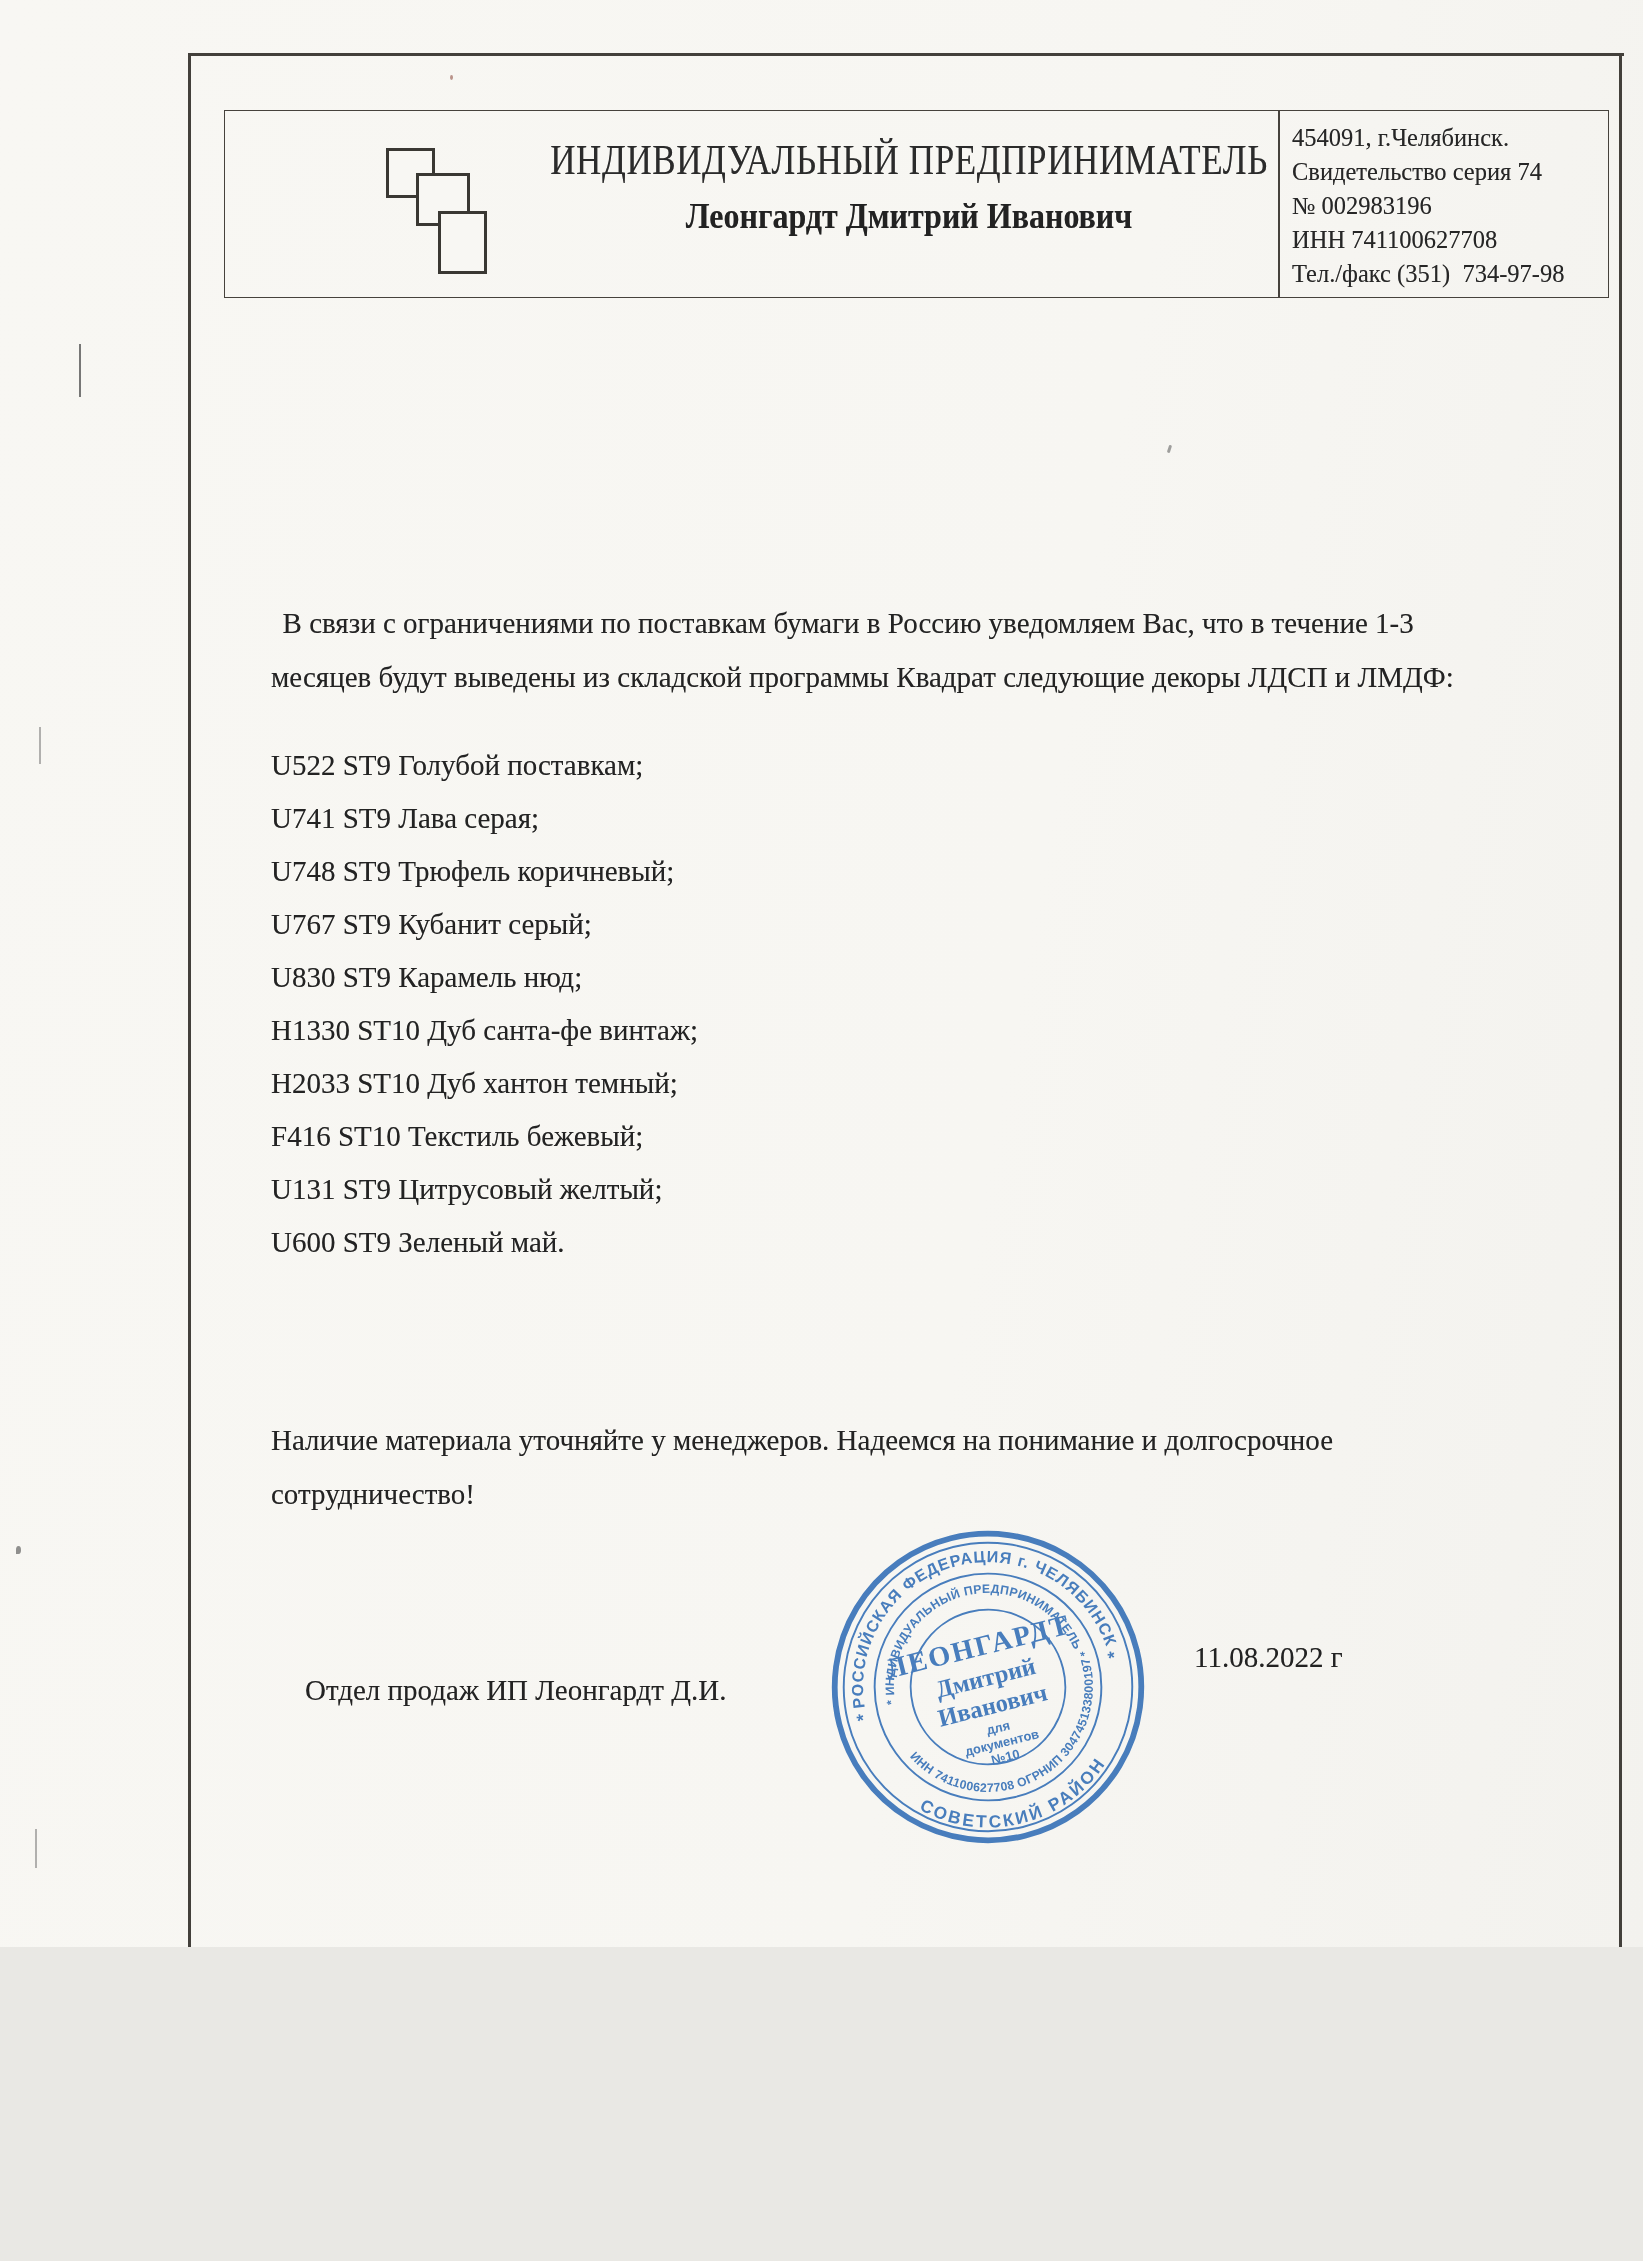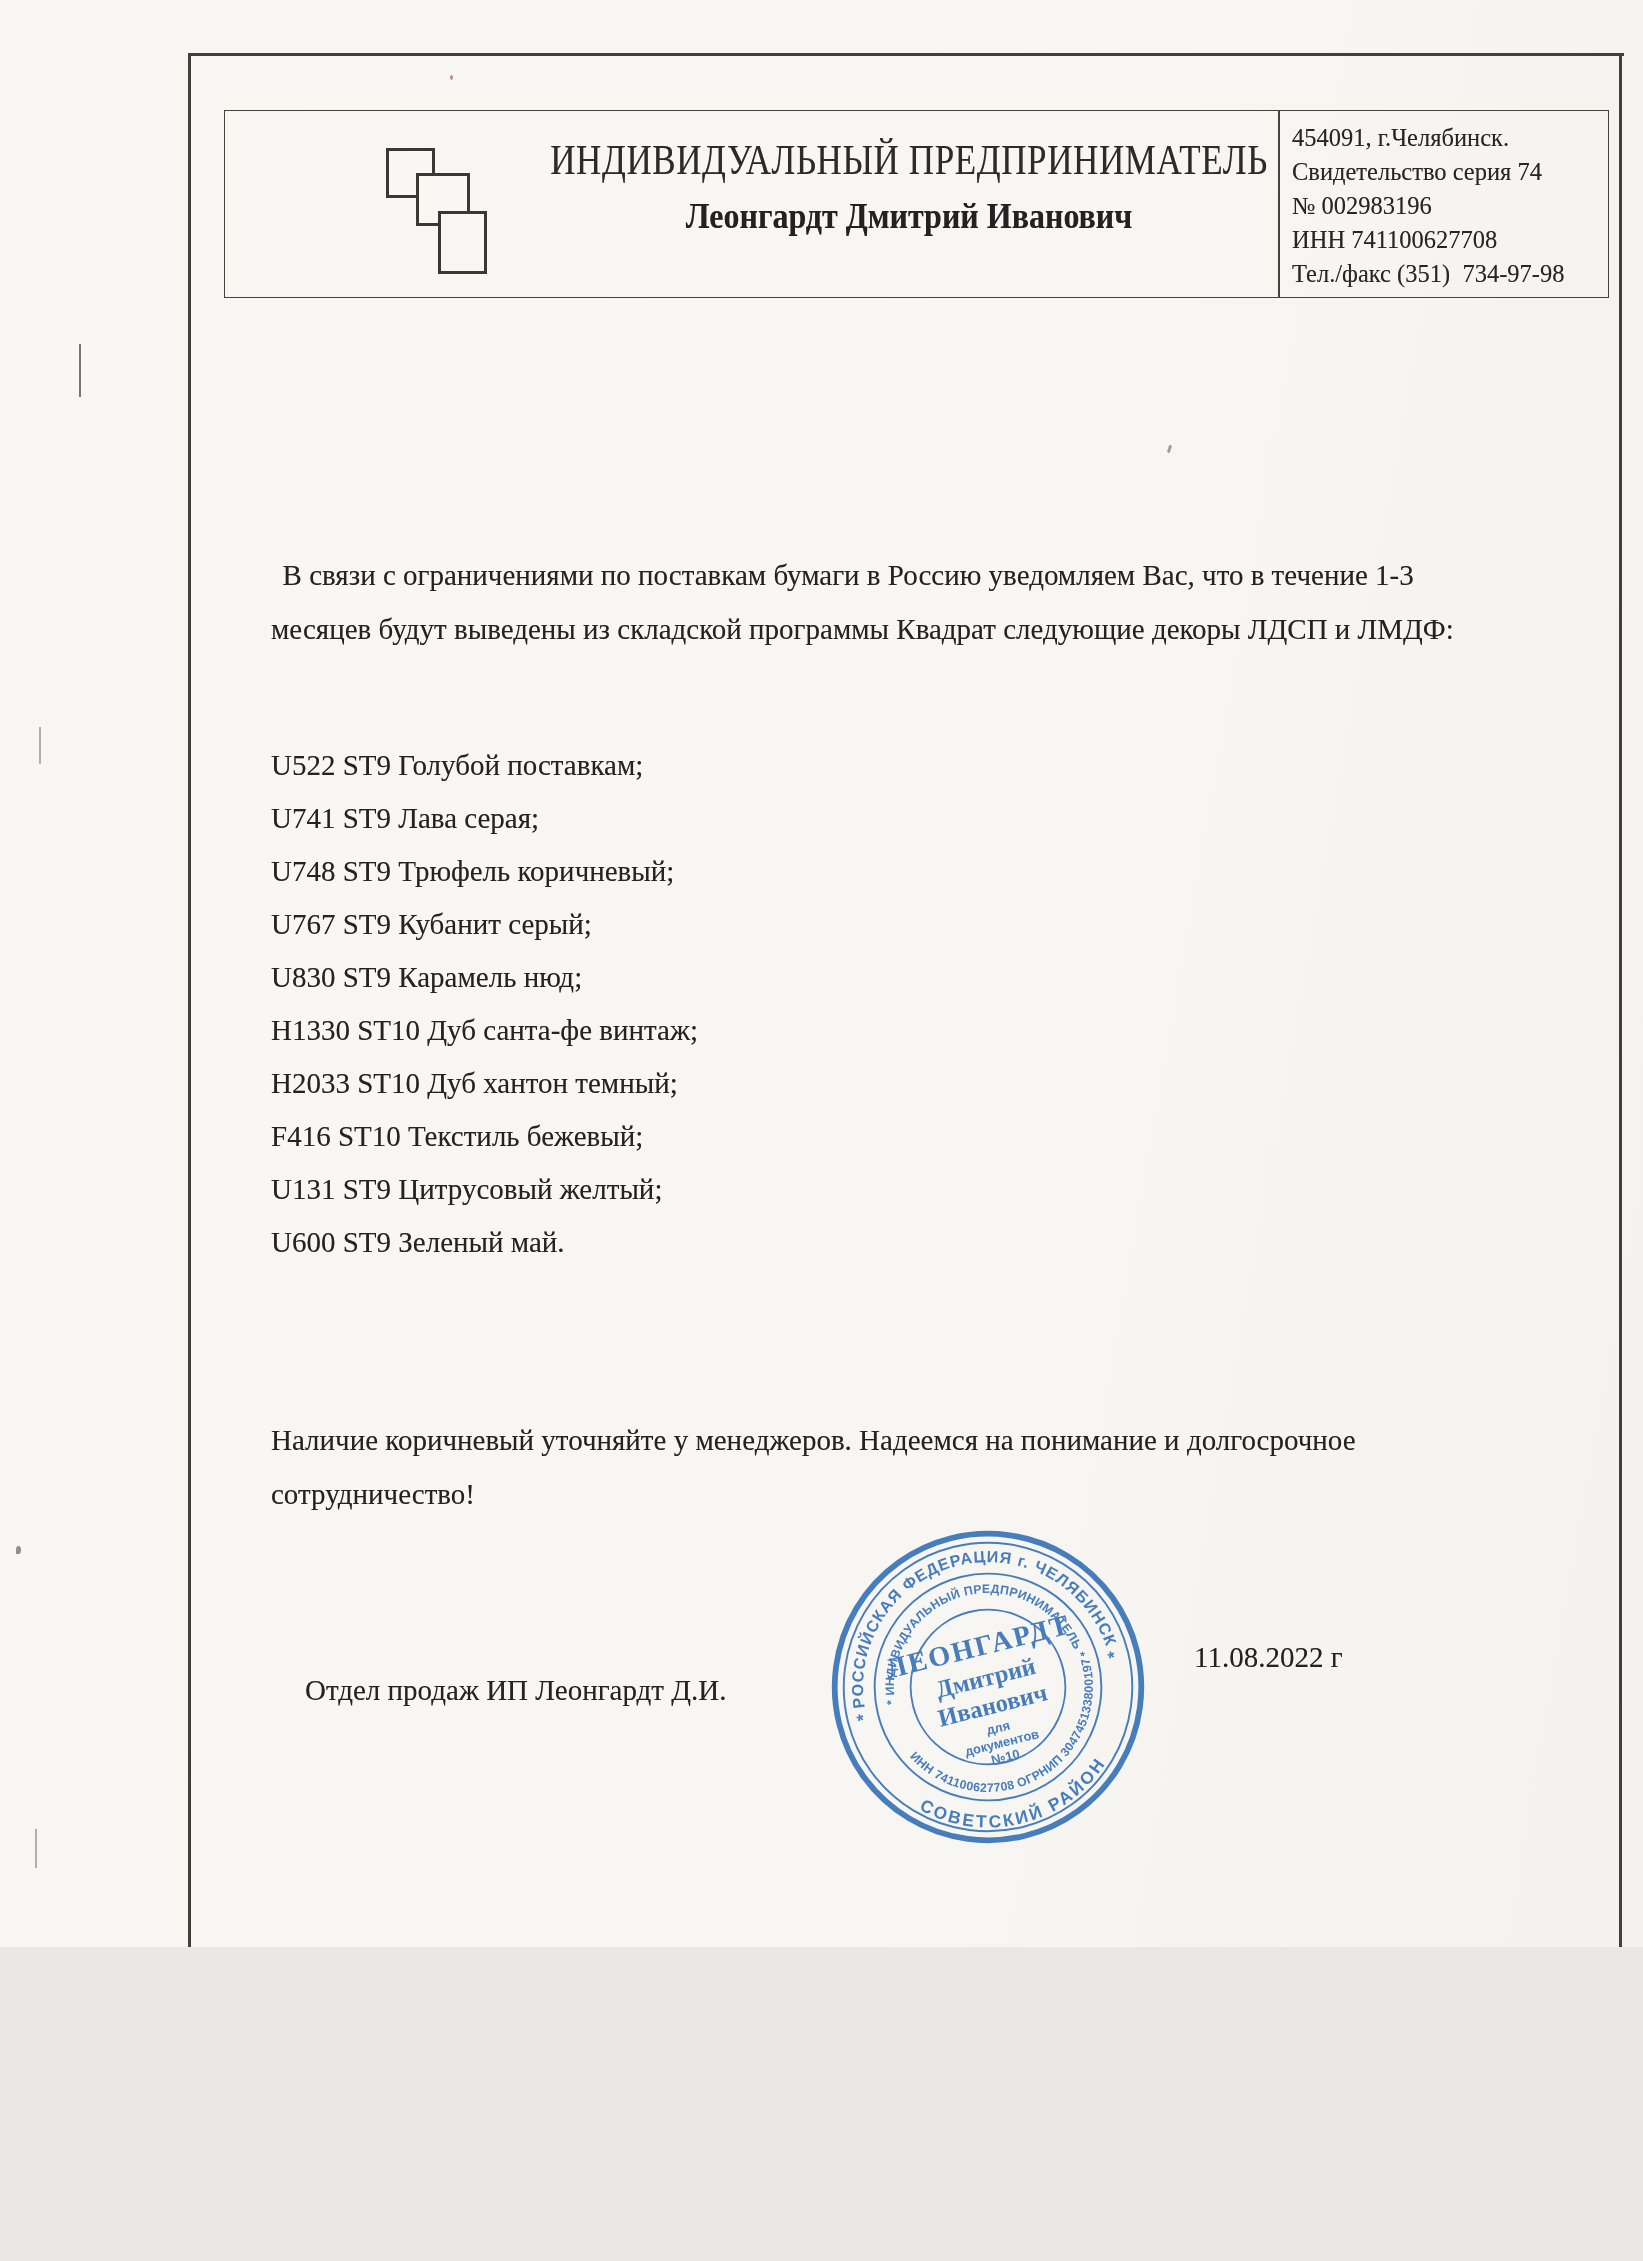--- a/index.html
+++ b/index.html
@@ -45,21 +45,21 @@
   }
 
   .contact-block{ position:absolute; left:1292px; top:121px; width:316px; }
   .contact-line{ font-size:24.5px; line-height:34px; white-space:pre; color:#262626; }
 
   
   .greeting{
     position:absolute; left:271px; top:455px; width:1296px;
     text-align:center; text-indent:39px; font-size:32px; letter-spacing:1.3px;
   }
-  .intro{ position:absolute; left:271px; top:548px; width:1296px; font-size:29px; line-height:54px; }
+  .intro{ position:absolute; left:271px; top:596px; width:1296px; font-size:29px; line-height:54px; }
   .intro .line{ white-space:nowrap; }
   .intro .line.first{ text-indent:11.6px; }
 
   .decor-list{ position:absolute; left:271px; top:739px; width:1296px; font-size:29px; line-height:53px; }
   .decor-list .item{ white-space:nowrap; }
 
   .closing{ position:absolute; left:271px; top:1413px; width:1296px; font-size:29px; line-height:54px; }
   .closing .line{ white-space:nowrap; }
 
   .signature{ position:absolute; left:305px; top:1630px; font-size:29px; white-space:nowrap;margin-top:44px; }
@@ -136,21 +136,21 @@
     <div class="item txt">U767 ST9 Кубанит серый;</div>
     <div class="item txt">U830 ST9 Карамель нюд;</div>
     <div class="item txt">H1330 ST10 Дуб санта-фе винтаж;</div>
     <div class="item txt">H2033 ST10 Дуб хантон темный;</div>
     <div class="item txt">F416 ST10 Текстиль бежевый;</div>
     <div class="item txt">U131 ST9 Цитрусовый желтый;</div>
     <div class="item txt">U600 ST9 Зеленый май.</div>
   </div>
 
   <div class="closing">
-    <div class="line txt">Наличие коричневый уточняйте у менеджеров. Надеемся на понимание и долгосрочное</div>
+    <div class="line txt">Наличие материала уточняйте у менеджеров. Надеемся на понимание и долгосрочное</div>
     <div class="line txt">сотрудничество!</div>
   </div>
 
   <div class="signature txt">Отдел продаж ИП Леонгардт Д.И.</div>
   <div class="doc-date txt">11.08.2022 г</div>
 
   <div class="stamp">
     <svg viewBox="0 0 500 500" xmlns="http://www.w3.org/2000/svg">
       <defs>
         <path id="arc-outer-top" d="M 56 250 A 194 194 0 1 1 444 250" fill="none"></path>

